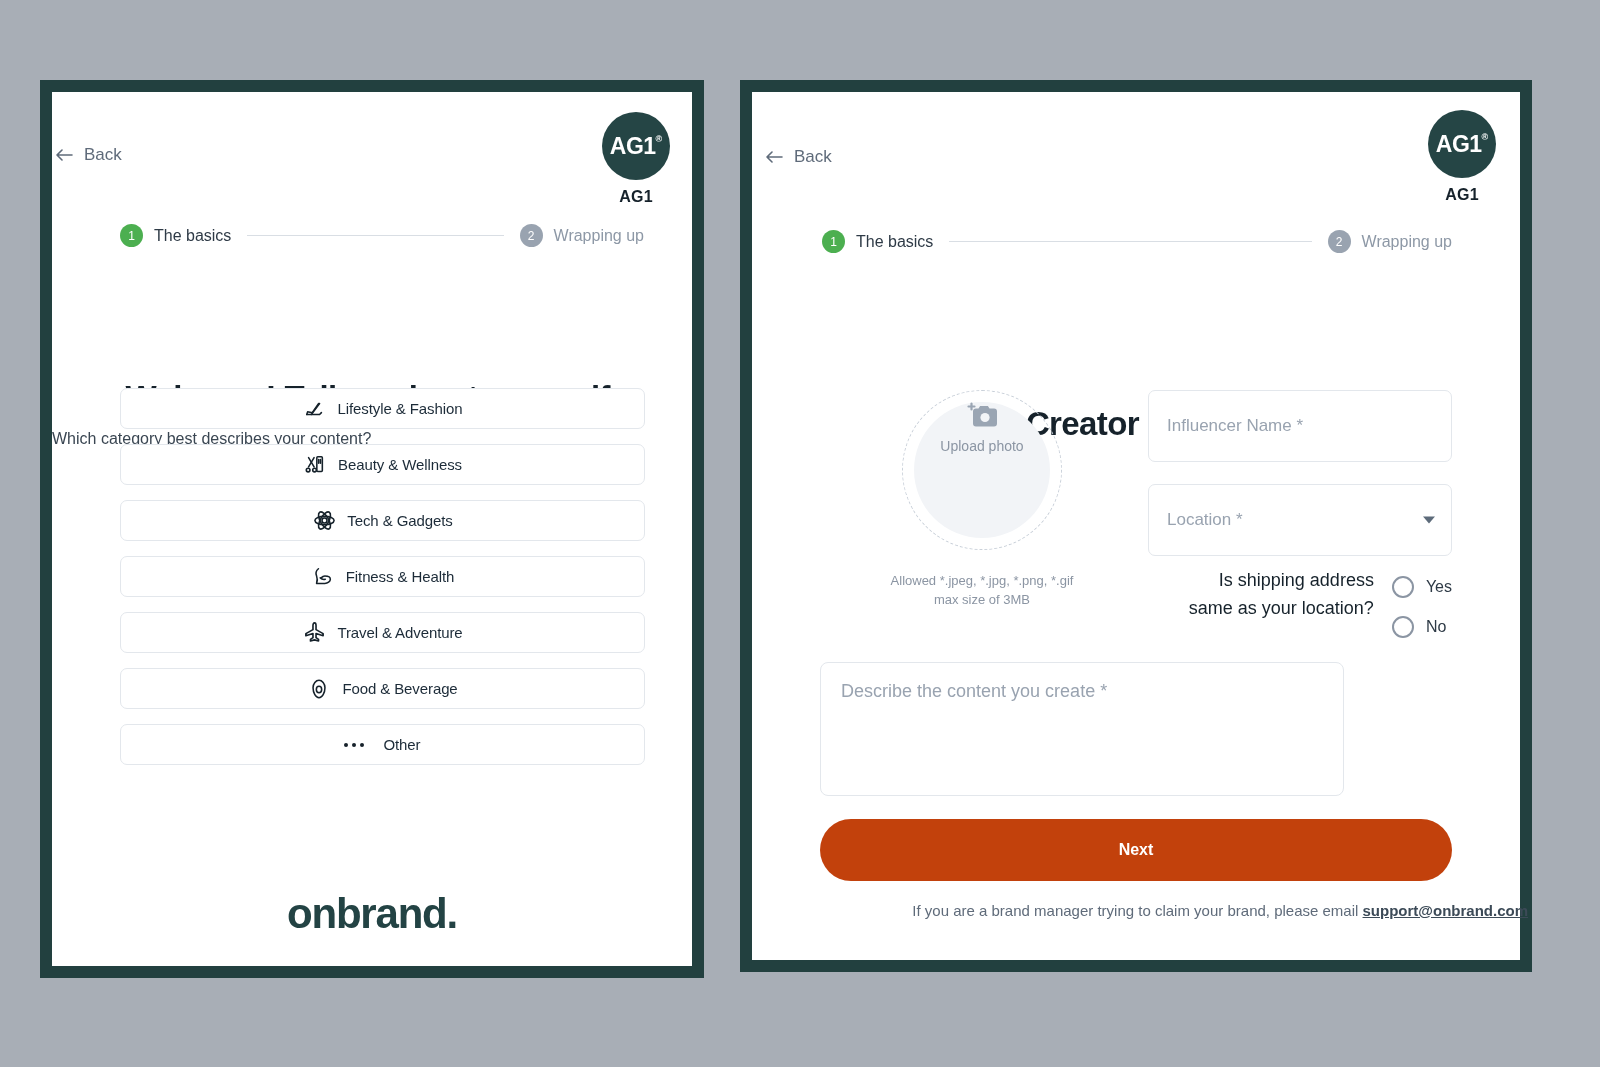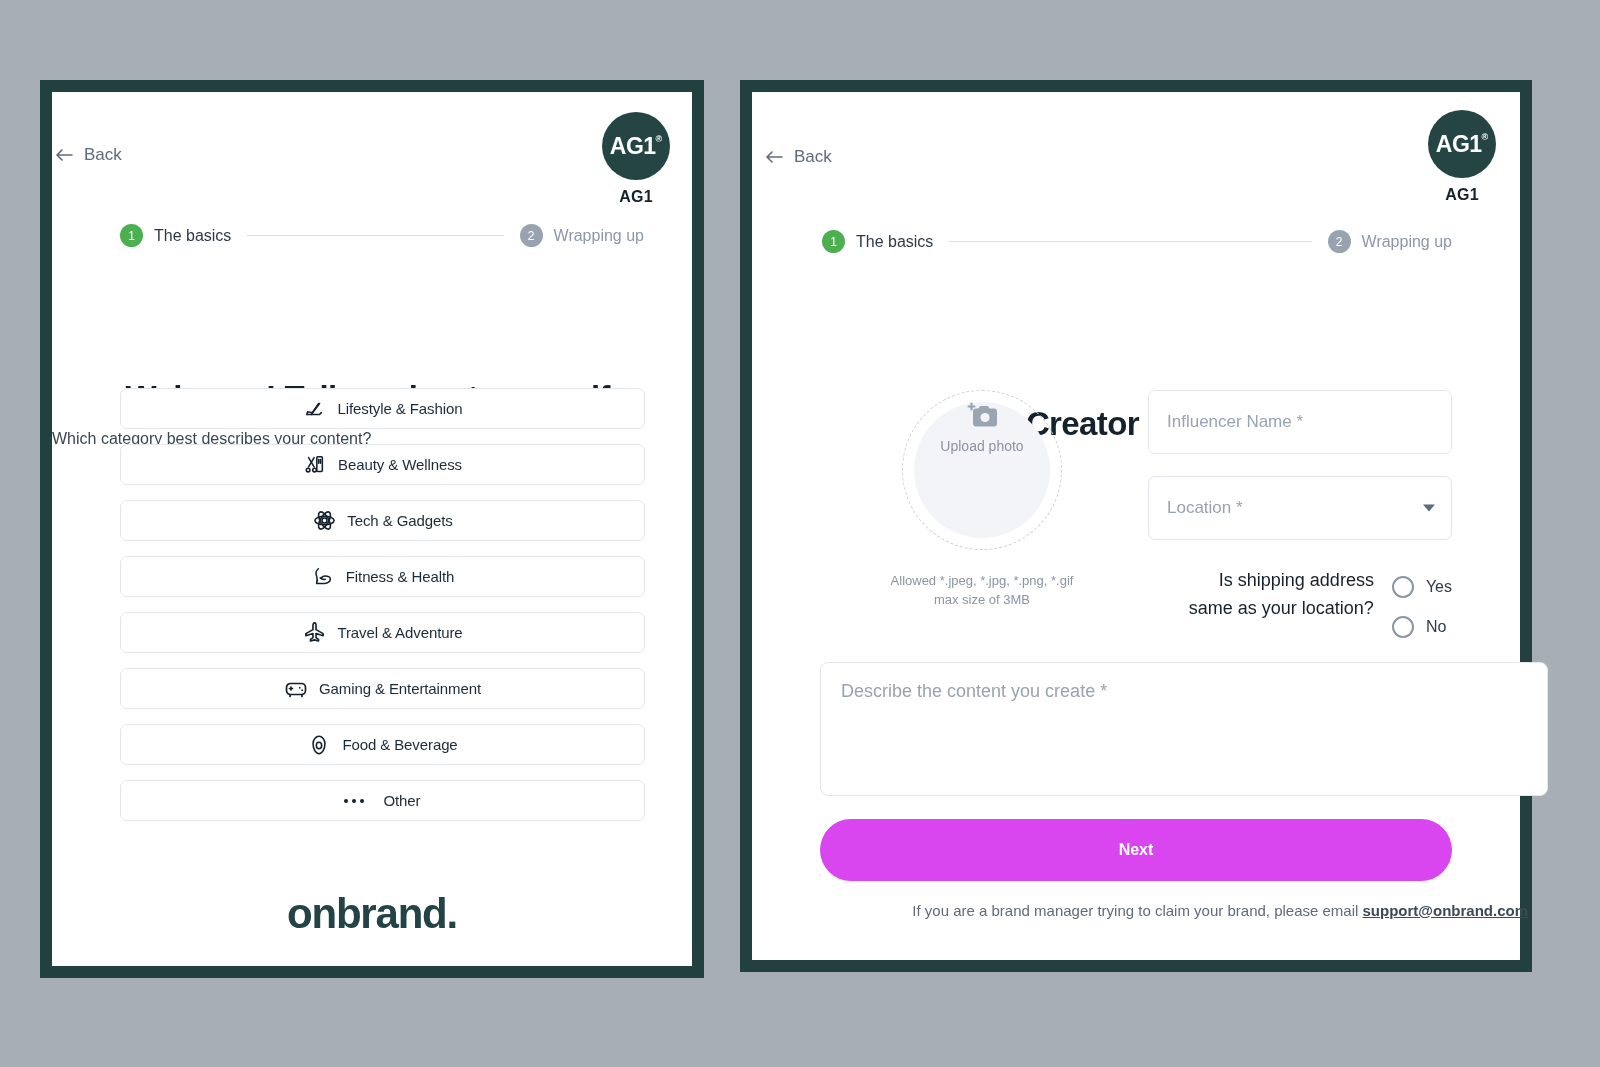--- a/index.html
+++ b/index.html
@@ -242,21 +242,21 @@
     line-height: 1.45;
   }
 
   .fields {
     position: absolute;
     left: 396px;
     top: 298px;
     width: 304px;
   }
   .field {
-    height: 64px;
+    height: 72px;
     border: 1px solid #e3e7ec;
     border-radius: 7px;
     display: flex;
     align-items: center;
     padding: 0 18px;
     box-sizing: border-box;
     background: #fff;
     cursor: text;
     position: relative;
   }
@@ -295,39 +295,39 @@
   .radio {
     width: 22px; height: 22px; border-radius: 50%;
     border: 2px solid #8b95a3; box-sizing: border-box; flex: none;
   }
   .radio-label { color: #2e3a46; font-size: 16px; }
 
   .textarea-box {
     position: absolute;
     left: 68px;
     top: 570px;
-    width: 728px;
+    width: 524px;
     height: 134px;
     border: 1px solid #e3e7ec;
     border-radius: 8px;
     box-sizing: border-box;
     padding: 18px 20px;
     cursor: text;
     background: #fff;
   }
   .textarea-box .ph { color: #99a3b0; font-size: 18px; }
 
   .next-btn {
     position: absolute;
     left: 68px;
     top: 727px;
     width: 632px;
     height: 62px;
     border-radius: 31px;
-    background: #d946ef;
+    background: #c2410c;
     color: #fff;
     font-size: 16px;
     font-weight: bold;
     display: flex;
     align-items: center;
     justify-content: center;
     cursor: pointer;
     border: none;
   }
 
@@ -439,32 +439,20 @@
 
         <div class="cat-btn">
           <span class="cat-icon">
             <svg width="23" height="23" viewBox="0 0 24 24" fill="none" stroke="#16222b" stroke-width="1.7" stroke-linecap="round" stroke-linejoin="round">
               <path d="M12 2c1 0 1.6 1.2 1.6 2.8V9l7.4 4.2v2.1l-7.4-2.2v4.3l2.6 1.8v1.6L12 19.7l-4.2 1.1v-1.6l2.6-1.8v-4.3L3 15.3v-2.1L10.4 9V4.8C10.4 3.2 11 2 12 2z"></path>
             </svg>
           </span>
           <span class="cat-label">Travel &amp; Adventure</span>
         </div>
 
-        <div class="cat-btn">
-          <span class="cat-icon">
-            <svg width="24" height="24" viewBox="0 0 24 24" fill="none" stroke="#16222b" stroke-width="1.7" stroke-linecap="round" stroke-linejoin="round">
-              <rect x="2.5" y="6.5" width="19" height="11" rx="4"></rect>
-              <path d="M7 10v3M5.5 11.5h3"></path>
-              <circle cx="15.8" cy="10.8" r="0.9" fill="#16222b" stroke="none"></circle>
-              <circle cx="18.2" cy="13.2" r="0.9" fill="#16222b" stroke="none"></circle>
-              <path d="M6 17.5v2M18 17.5v2"></path>
-            </svg>
-          </span>
-          <span class="cat-label">Gaming &amp; Entertainment</span>
-        </div>
 
         <div class="cat-btn">
           <span class="cat-icon">
             <svg width="22" height="22" viewBox="0 0 24 24" fill="none" stroke="#16222b" stroke-width="1.7" stroke-linecap="round" stroke-linejoin="round">
               <path d="M12 2.5c3.4 0 6.5 3.6 6.5 8.2 0 5.5-3 10.8-6.5 10.8S5.5 16.2 5.5 10.7C5.5 6.1 8.6 2.5 12 2.5z"></path>
               <ellipse cx="12" cy="12.6" rx="2.9" ry="3.5"></ellipse>
             </svg>
           </span>
           <span class="cat-label">Food &amp; Beverage</span>
         </div>

